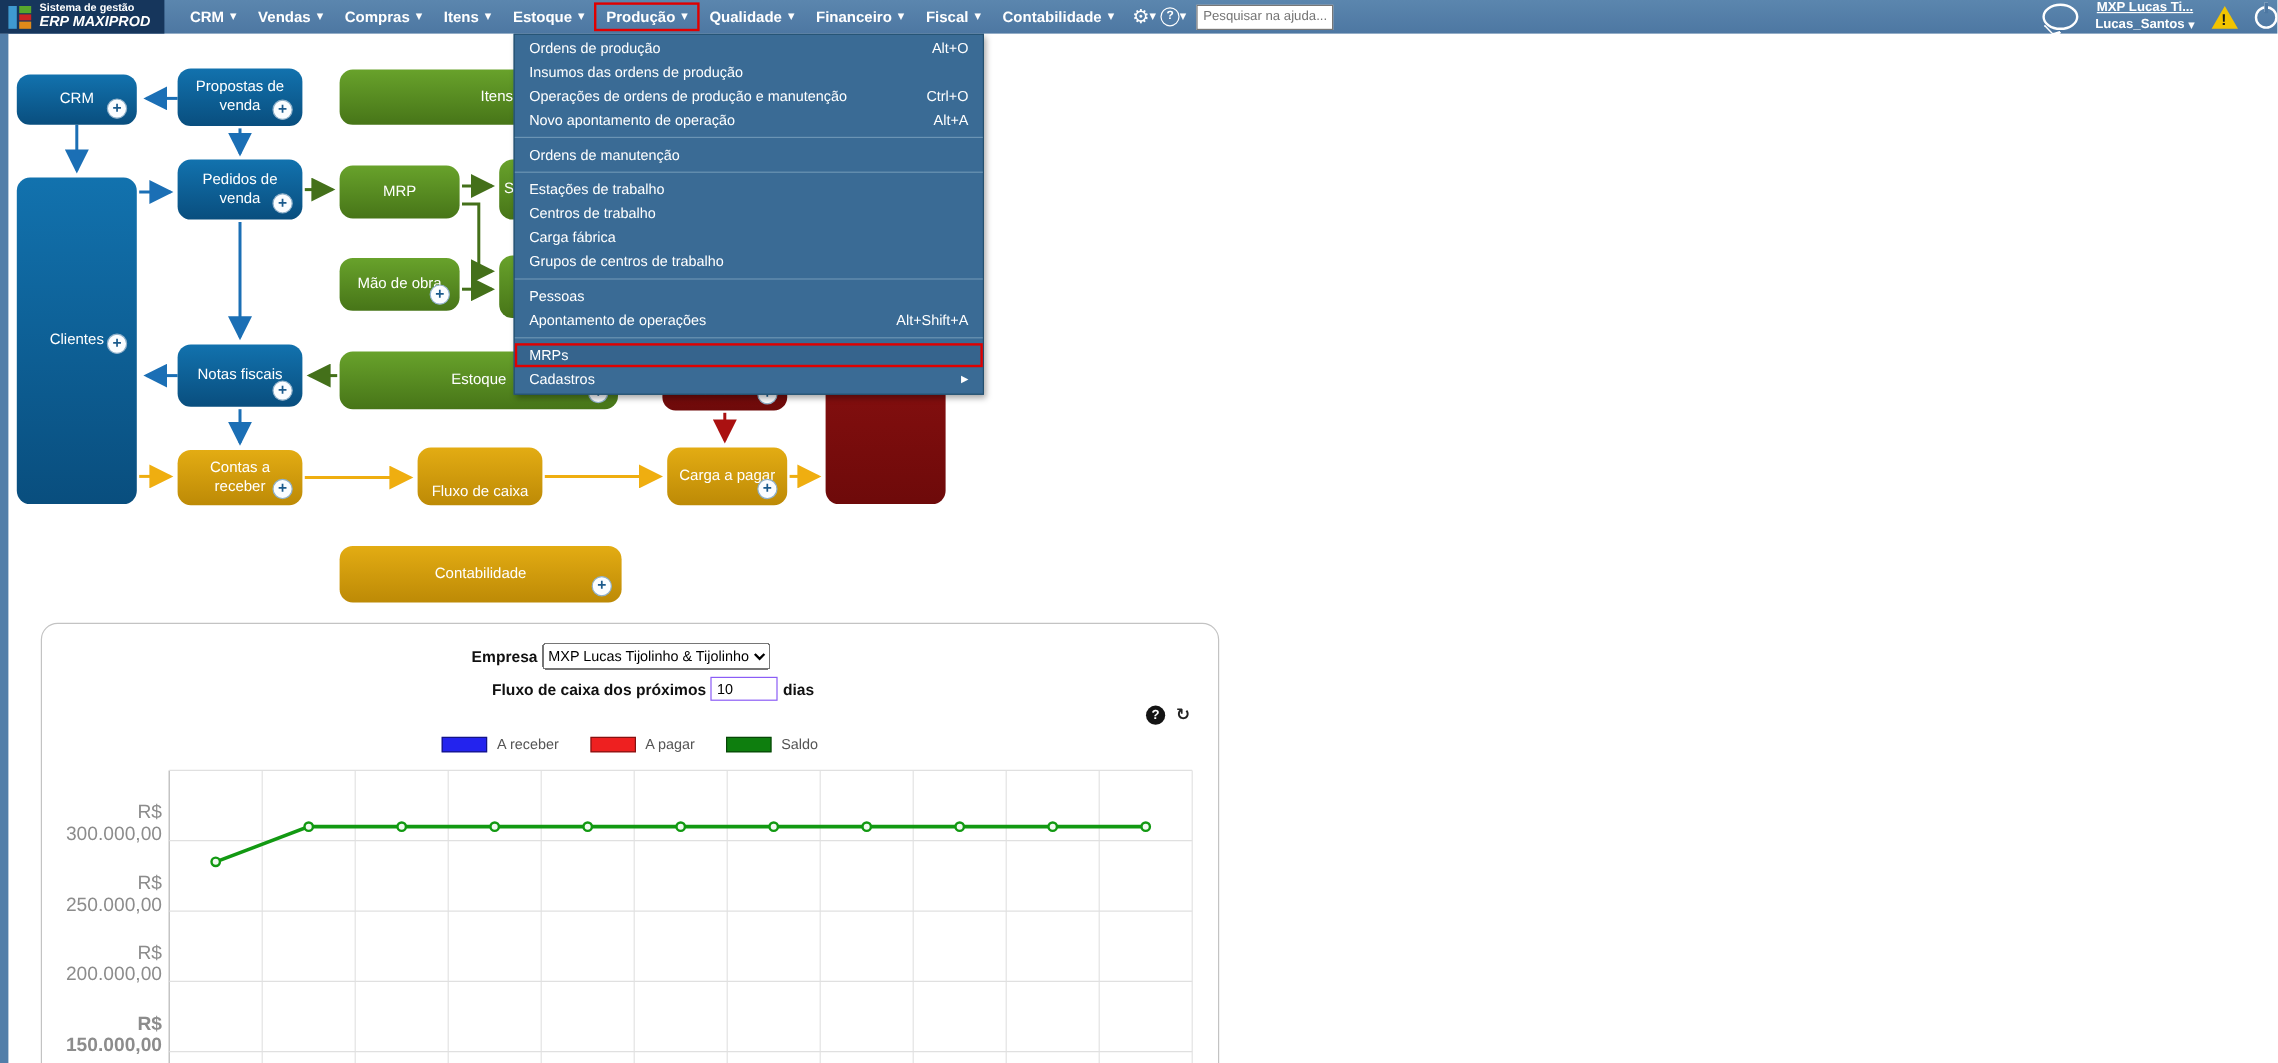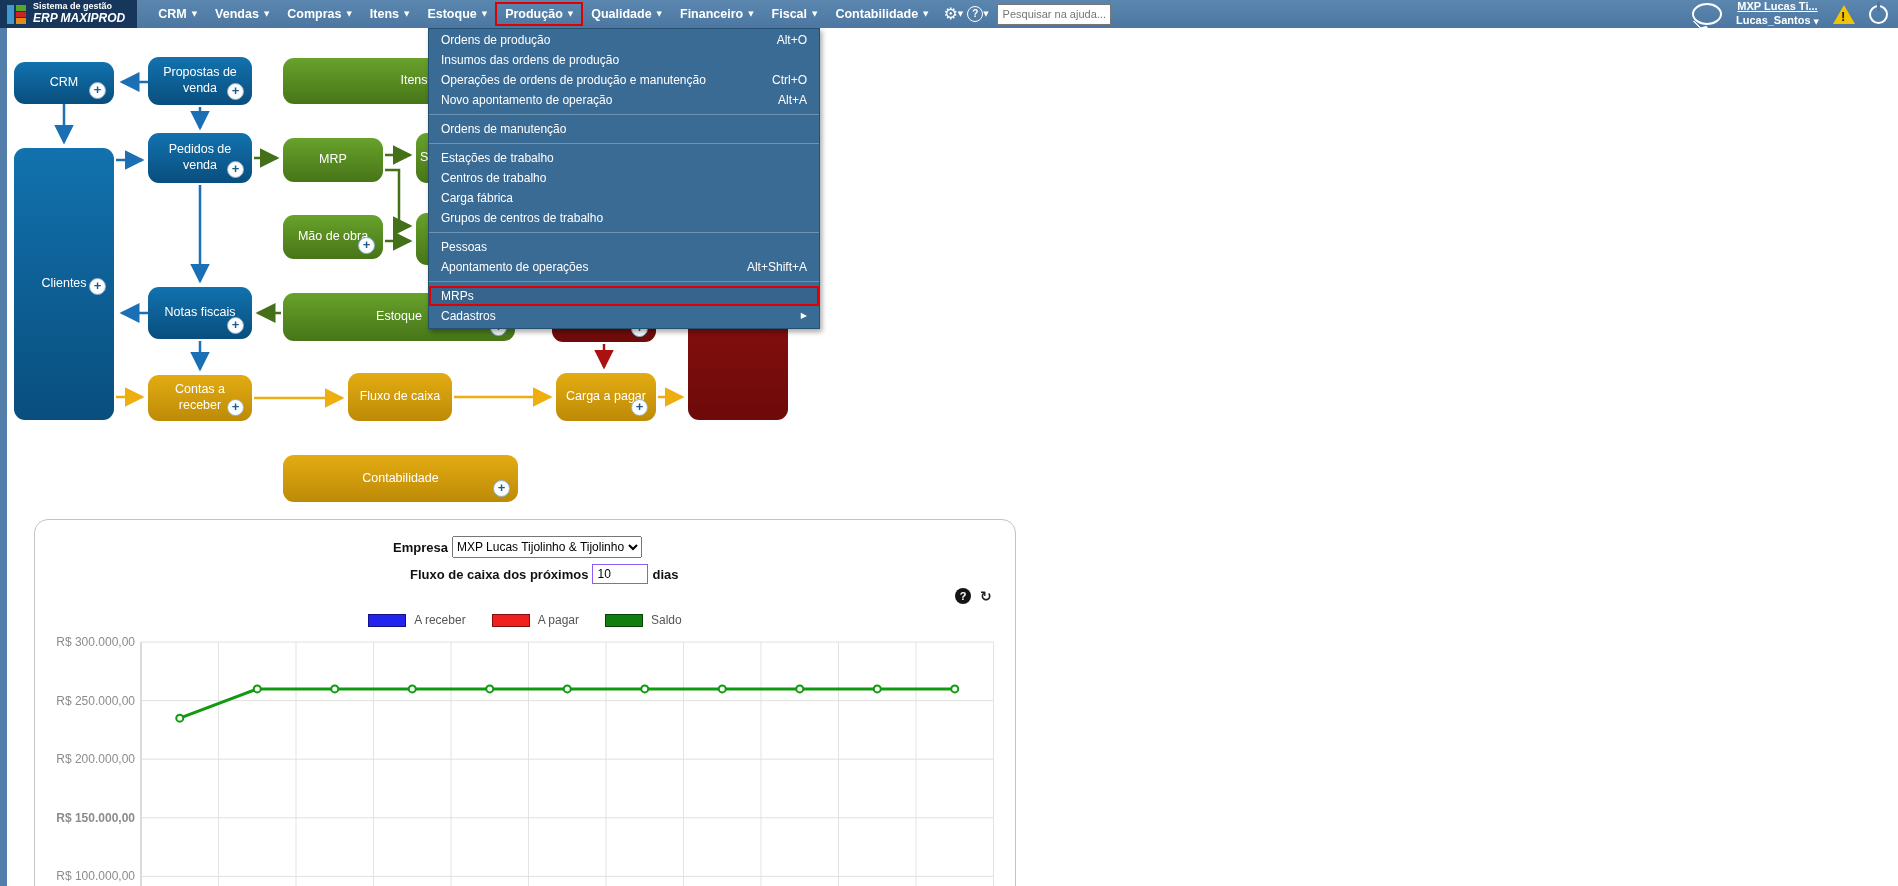--- a/index.html
+++ b/index.html
@@ -24,21 +24,21 @@
   .nav-items{display:flex;align-items:center;margin-left:12px;}
   .nav-item{display:flex;align-items:center;gap:5px;padding:4px 9px;font-size:12.5px;
             font-weight:bold;white-space:nowrap;cursor:pointer;}
   .nav-item.highlighted{outline:2px solid #e00000;outline-offset:-1px;}
   .caret{font-size:7px;line-height:1;font-family:"DejaVu Sans",sans-serif;}
   .gear-ic{font-size:16px;line-height:1;font-family:"DejaVu Sans",sans-serif;margin-left:6px;}
   .helpcirc{display:inline-block;width:14px;height:14px;border:1.5px solid #fff;border-radius:50%;
             font-size:10px;font-weight:bold;line-height:14px;text-align:center;margin-left:4px;}
   .search-input{width:102px;height:17px;font-size:11px;border:1px solid #777;padding:1px 5px;
                 color:#555;margin-left:8px;font-family:"Liberation Sans",sans-serif;}
-  .nav-right{margin-left:auto;display:flex;align-items:center;gap:14px;padding-right:10px;}
+  .nav-right{margin-left:auto;display:flex;align-items:center;gap:14px;}
   .bubble{position:relative;width:26px;height:18px;border:2px solid #fff;border-radius:50%;}
   .bubble:after{content:"";position:absolute;left:2px;bottom:-6px;width:7px;height:7px;
                 border-left:2px solid #fff;border-bottom:2px solid #fff;
                 transform:skewX(35deg) rotate(-15deg);border-radius:0 0 0 3px;}
   .user-block{text-align:center;font-size:11px;font-weight:bold;line-height:1.25;white-space:nowrap;}
   .user-block .company{text-decoration:underline;cursor:pointer;}
   .warn-tri{position:relative;width:0;height:0;border-left:11px solid transparent;
             border-right:11px solid transparent;border-bottom:19px solid #f2c400;}
   .warn-tri:after{content:"!";position:absolute;left:-3px;top:4px;font-size:13px;
                   font-weight:bold;color:#1a1a1a;}
@@ -88,21 +88,21 @@
                  font-family:"Liberation Sans",sans-serif;}
   .panel-icons{position:absolute;left:920px;top:68px;display:flex;gap:9px;align-items:center;}
   .qmark{width:16px;height:16px;border-radius:50%;background:#141414;color:#fff;font-size:11px;
          font-weight:bold;line-height:16px;text-align:center;cursor:pointer;}
   .refresh{font-size:14px;font-weight:bold;color:#222;cursor:pointer;
            font-family:"DejaVu Sans",sans-serif;}
   .legend{position:absolute;left:0;top:93px;width:100%;display:flex;justify-content:center;
           gap:26px;align-items:center;}
   .legend-item{display:flex;align-items:center;gap:8px;font-size:12px;color:#555;}
   .swatch{width:38px;height:13px;border:1px solid rgba(0,0,0,.45);box-sizing:border-box;}
-  .ylab{position:absolute;width:96px;text-align:right;font-size:12px;color:#8c8c8c;}
+  .ylab{position:absolute;width:96px;text-align:right;font-size:16px;color:#8c8c8c;margin-top:34px;}
   #chart-svg{position:absolute;left:0;top:0;}
 </style>
 </head>
 <body>
 
 <div class="navbar">
   <div class="logo-block">
     <span class="logo-icon">
       <i class="logo-bar-blue"></i>
         <i class="logo-sq-green"></i>
@@ -260,21 +260,21 @@
       <span>recebidas</span>
       <span class="plus">+</span>
     </div>
     <div class="node darkred" style="left: 688px; top: 268px; width: 100px; height: 152px;">
       <span></span>
     </div>
     <div class="node yellow" style="left: 148px; top: 375px; width: 104px; height: 46px;">
       <span>Contas a receber</span>
       <span class="plus">+</span>
     </div>
-    <div class="node yellow" style="left: 348px; top: 373px; width: 104px; height: 48px;">
+    <div class="node yellow" style="left: 348px; top: 373px; width: 104px; height: 48px; align-items: flex-end;">
       <span>Fluxo de caixa</span>
     </div>
     <div class="node yellow" style="left: 556px; top: 373px; width: 100px; height: 48px;">
       <span>Carga a pagar</span>
       <span class="plus">+</span>
     </div>
     <div class="node yellow" style="left: 283px; top: 455px; width: 235px; height: 47px;">
       <span>Contabilidade</span>
       <span class="plus">+</span>
     </div>

